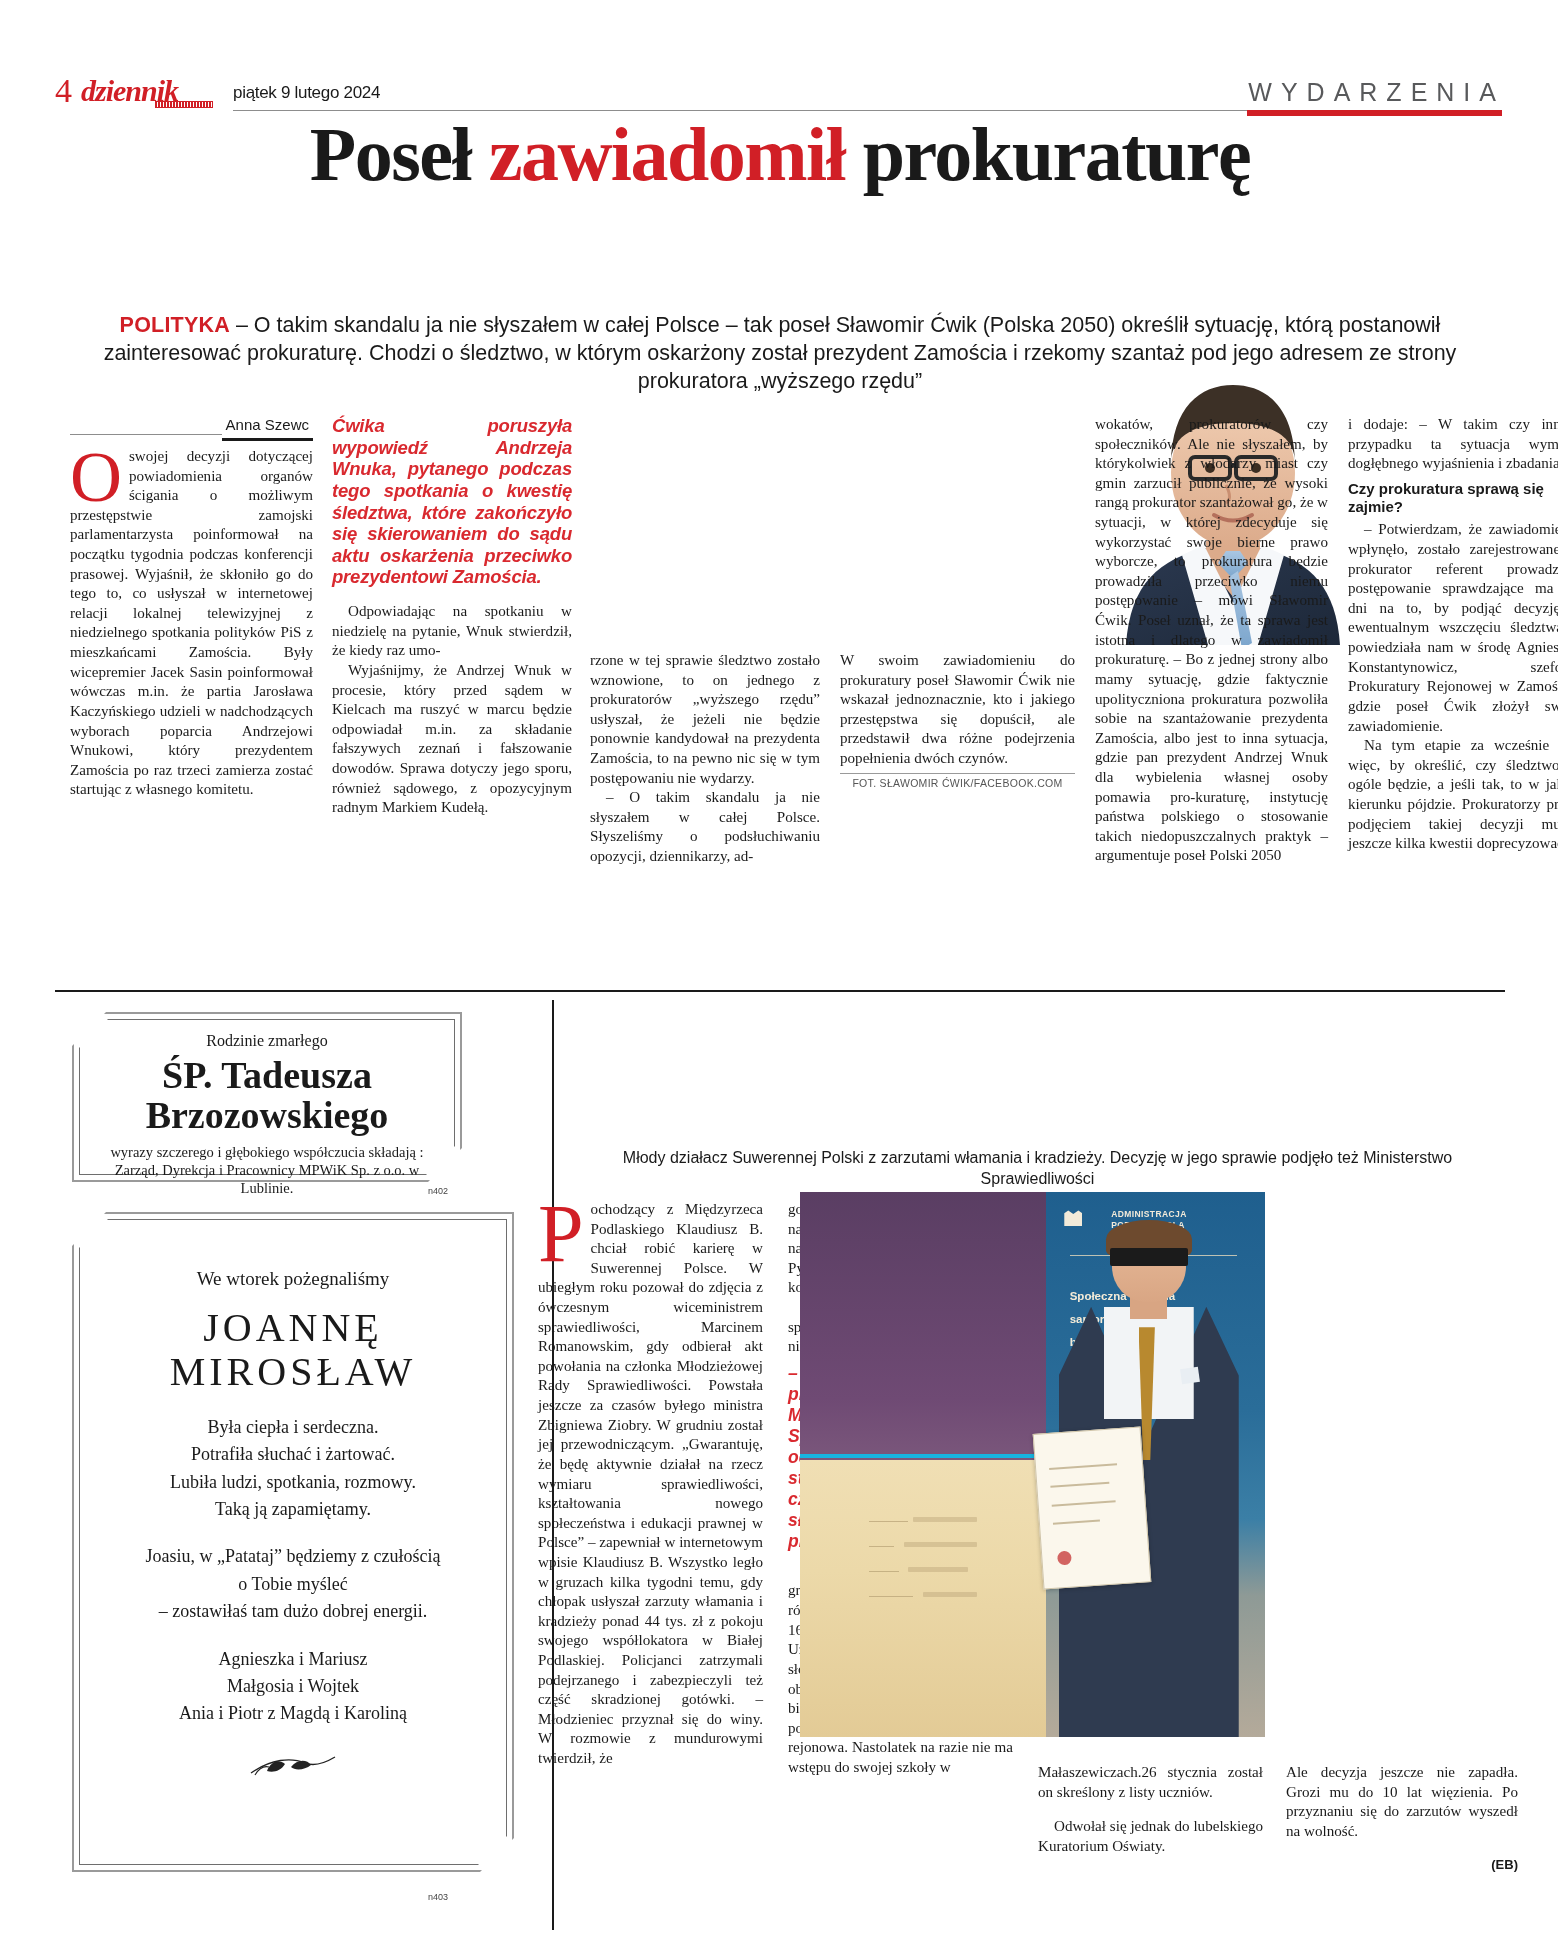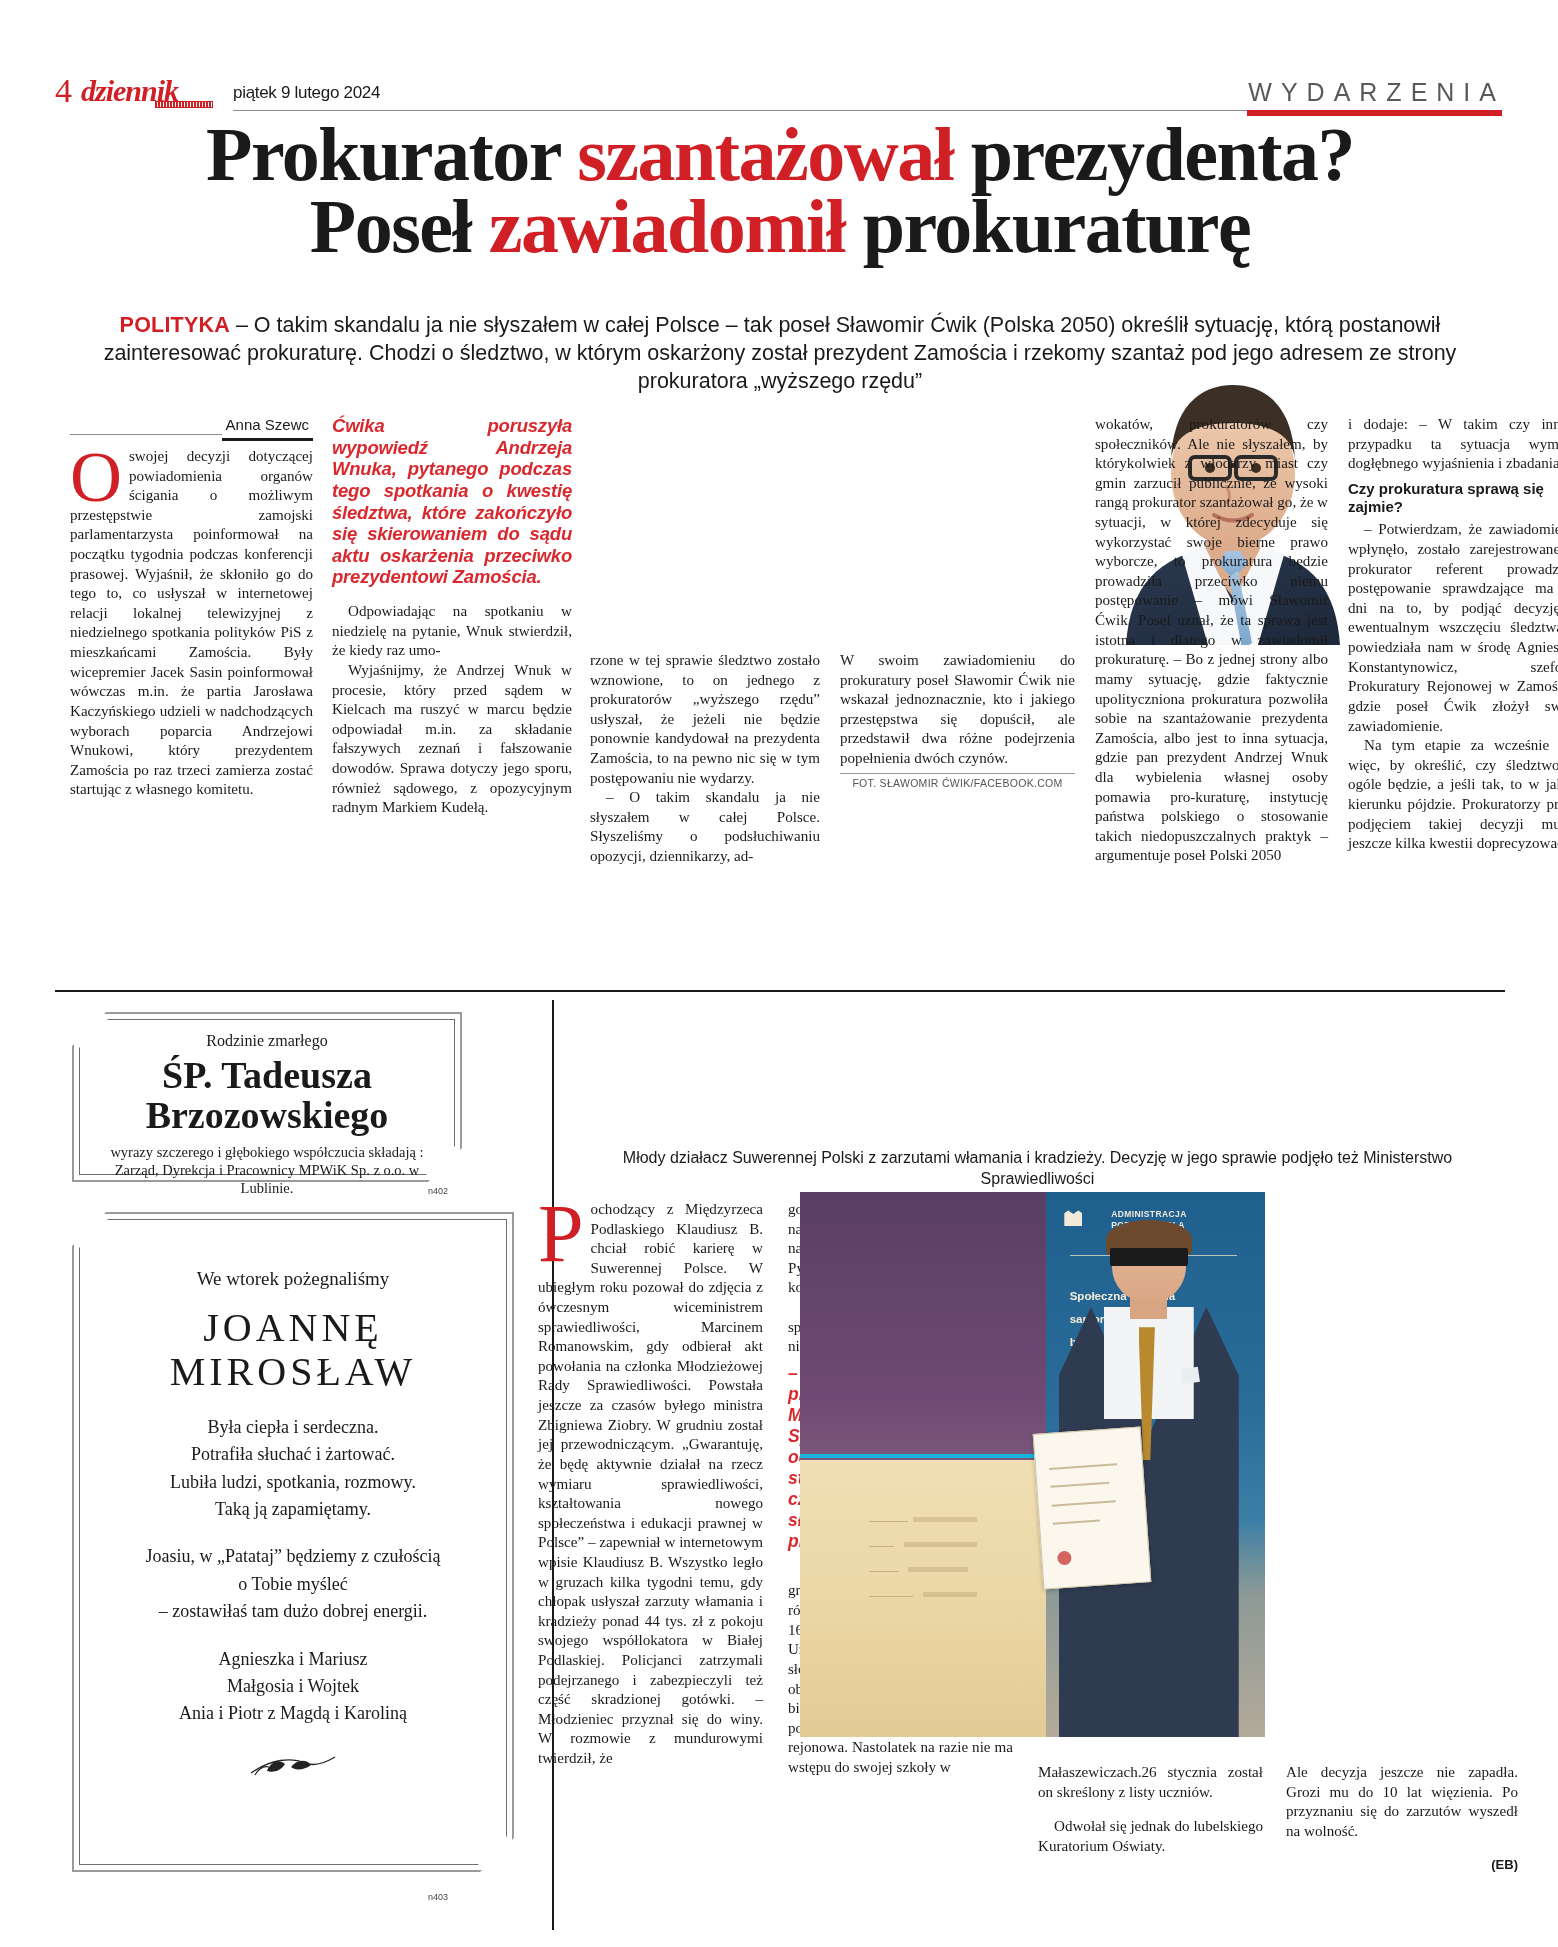--- a/index.html
+++ b/index.html
@@ -174,23 +174,20 @@
     <span class="mh-logo">dziennik</span>
     <span class="mh-logo-bar"></span>
     <span class="mh-date">piątek 9 lutego 2024</span>
     <span class="mh-rule"></span>
     <span class="mh-section">WYDARZENIA</span>
     <span class="mh-section-bar"></span>
   </div>
 
   <div class="headline">
     <span class="hl-line">
-      <span>Prokurator </span><span class="red">szantażował</span><span> prezydenta?</span>
-    </span>
-    <span class="hl-line">
       <span>Poseł </span><span class="red">zawiadomił</span><span> prokuraturę</span>
     </span>
   </div>
 
   <div class="lead">
     <span class="kicker">POLITYKA</span><span> – O takim skandalu ja nie słyszałem w całej Polsce – tak poseł Sławomir Ćwik (Polska 2050) określił sytuację, którą</span>
     <span>postanowił zainteresować prokuraturę. Chodzi o śledztwo, w którym oskarżony został prezydent Zamościa i rzekomy szantaż</span>
     <span>pod jego adresem ze strony prokuratora „wyższego rzędu”</span>
   </div>
 

